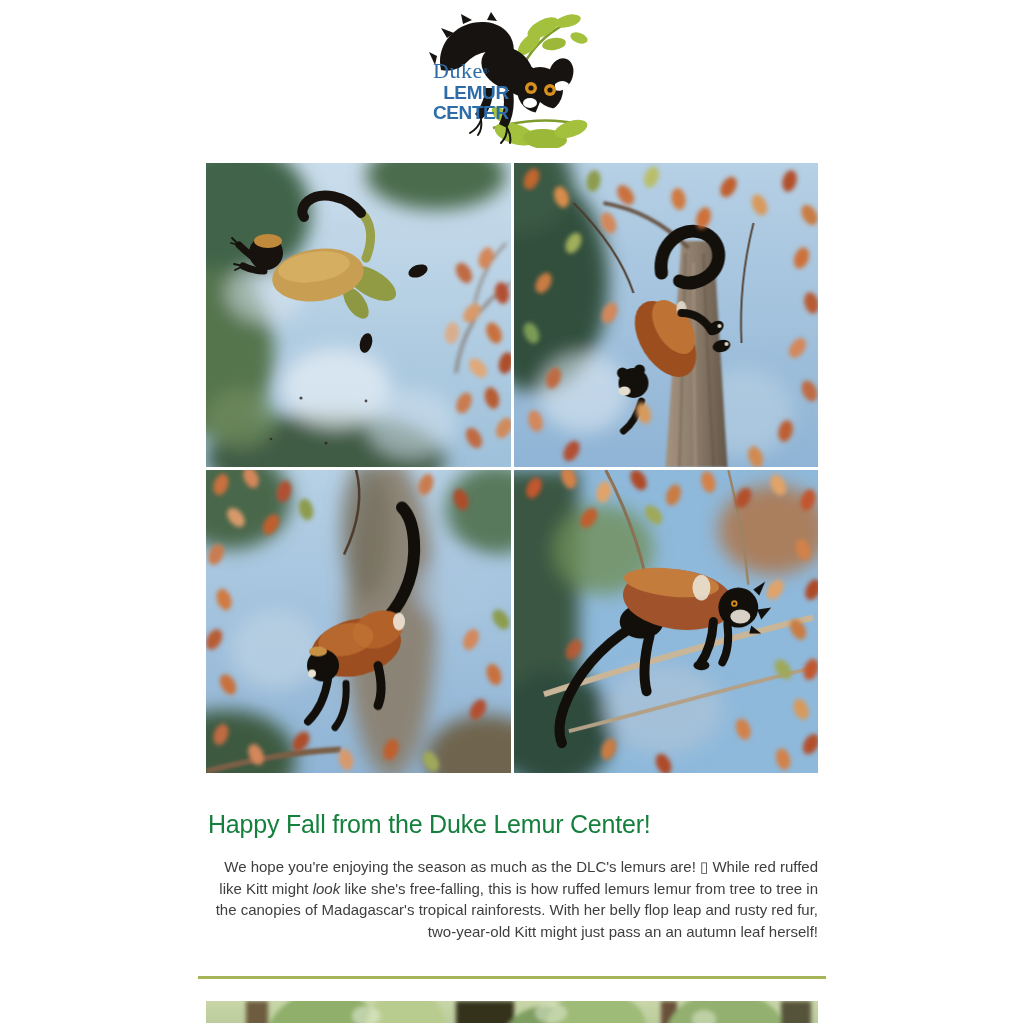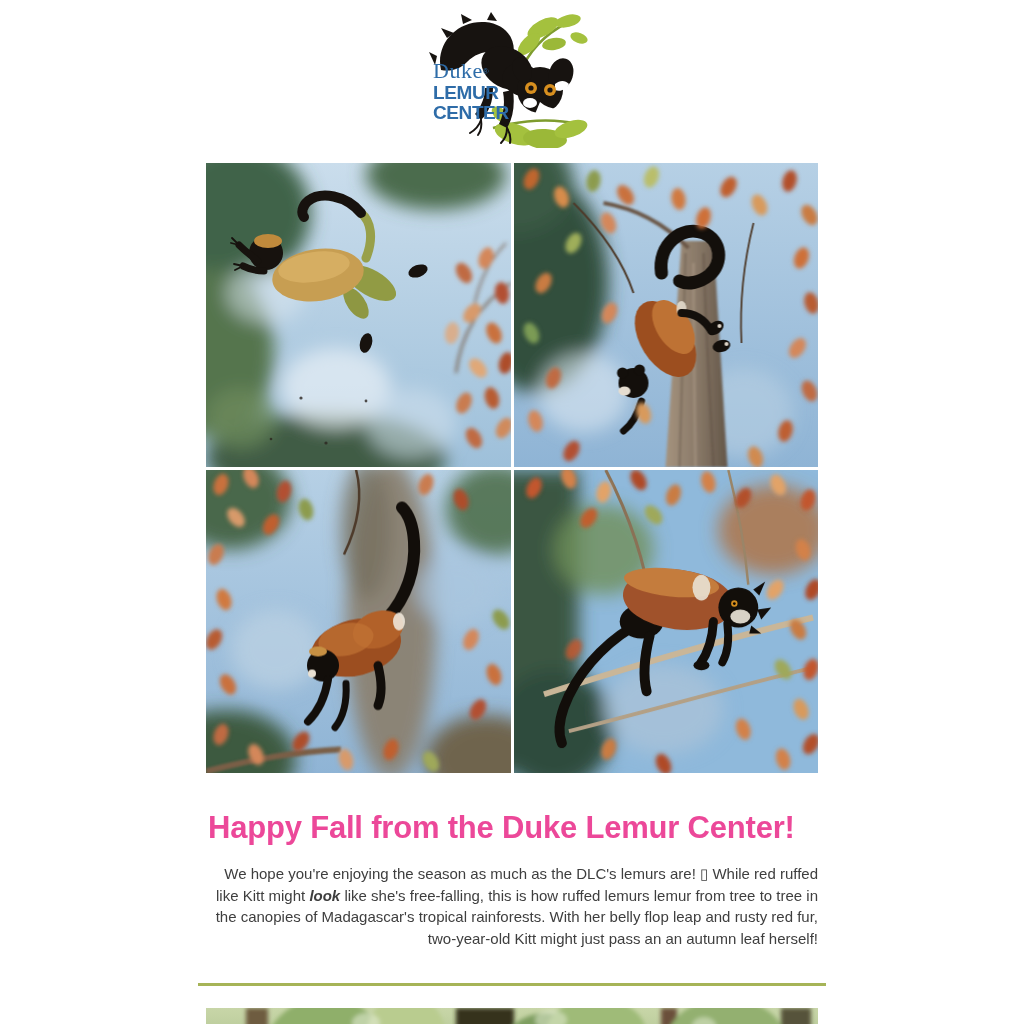--- a/index.html
+++ b/index.html
@@ -7,31 +7,31 @@
     width:1024px;height:1024px;overflow:hidden;background:#ffffff;
     font-family:"Liberation Sans",sans-serif;
   }
   .email{width:628px;margin:0 auto;}
   
   .logo-wrap{display:block;width:170px;height:140px;margin:8px auto 0;position:relative;text-decoration:none;}
   .logo-art{position:absolute;inset:0;width:170px;height:140px;}
   .logo-text{position:absolute;left:6px;top:53px;color:#2E6CA8;line-height:20px;}
   .logo-duke{font-family:"Liberation Serif",serif;font-size:22px;letter-spacing:0.5px;}
   .logo-reg{font-size:8px;vertical-align:4px;}
-  .logo-sans{font-weight:bold;font-size:19px;letter-spacing:-0.4px;}
+  .logo-sans{font-weight:bold;font-size:19px;letter-spacing:-0.4px;text-align:right;}
   
   .photo-grid{width:612px;margin:15px auto 0;display:grid;grid-template-columns:305px 304px;grid-template-rows:304px 303px;gap:3px;}
   .photo{display:block;overflow:hidden;background:#9fc0da;}
   .photo svg{display:block;width:100%;height:100%;}
   
   .content{padding:0 8px 0 10px;}
-  h1.headline{font-size:31px;font-weight:bold;color:#ec4899;margin:37px 0 0 0;letter-spacing:-0.2px;}
+  h1.headline{font-size:25px;font-weight:normal;color:#15803d;margin:37px 0 0 0;letter-spacing:-0.2px;}
   .bodytext{margin-top:17px;text-align:right;}
   .bodytext .line{white-space:nowrap;font-size:15px;line-height:21.6px;color:#3E3E3E;}
-  .bodytext em{font-style:italic;font-weight:bold;}
+  .bodytext em{font-style:italic;}
   hr.divider{border:0;height:3px;background:#A6B457;margin:34px 0 0 0;}
   .photo-bottom{display:block;width:612px;height:22px;margin:22px auto 0;overflow:hidden;}
   .photo-bottom svg{display:block;width:612px;height:80px;}
 </style>
 </head>
 <body>
 
 <svg width="0" height="0" style="position:absolute" aria-hidden="true">
   <defs>
     <linearGradient id="skyA" x1="0" y1="0" x2="0" y2="1">

